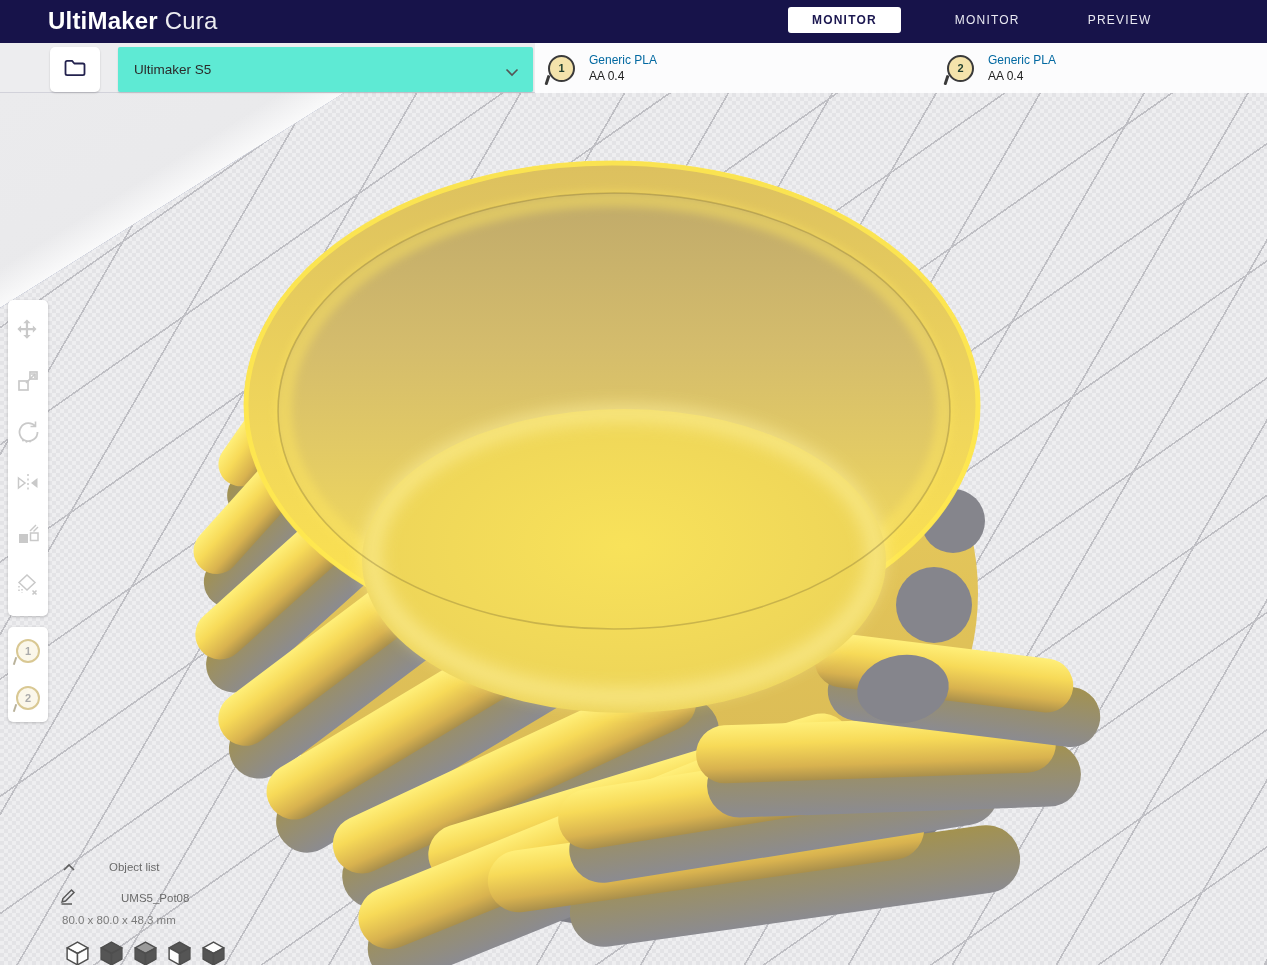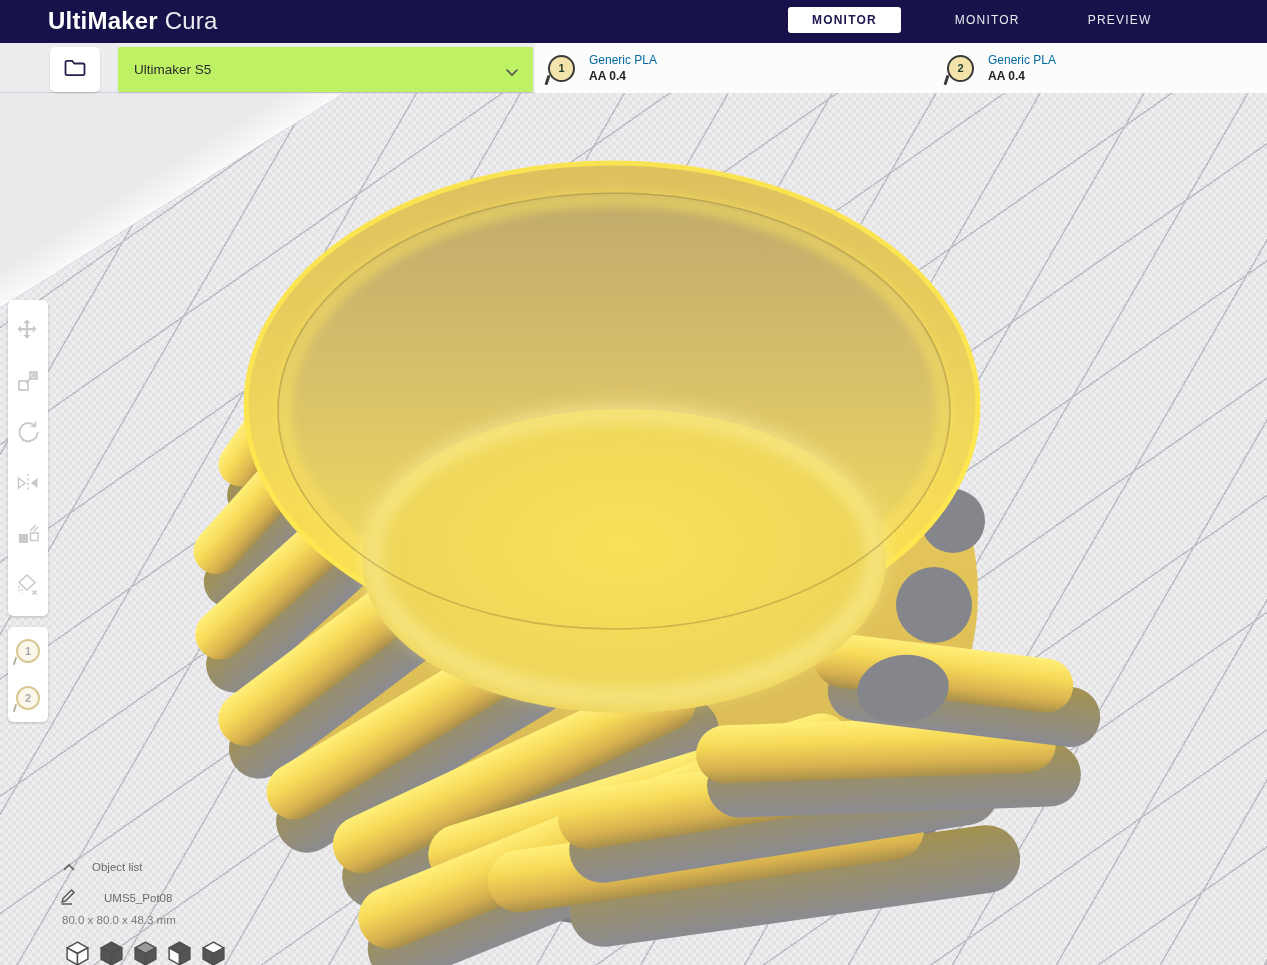--- a/index.html
+++ b/index.html
@@ -14,34 +14,34 @@
   .logo span.light { font-weight:300; opacity:.92; }
   .stage-tabs { position:absolute; left:788px; top:7px; display:flex; gap:40px; align-items:center; }
   .tab { font-size:12px; letter-spacing:1.2px; color:#e9e9f2; padding:6px 14px; cursor:pointer; }
   .tab.active { background:#fff; color:#1b1750; font-weight:700; border-radius:3px; padding:6px 24px; }
 
   
   .config-bar { position:absolute; left:0; top:43px; width:1267px; height:50px;
     background:#ededef; border-bottom:1px solid #d2d2da; z-index:39; }
   .open-btn { position:absolute; left:50px; top:4px; width:50px; height:45px; background:#fff;
     border-radius:5px; box-shadow:0 1px 2px rgba(0,0,0,.18); display:flex; align-items:center; justify-content:center; cursor:pointer; }
-  .printer-select { position:absolute; left:118px; top:4px; width:415px; height:45px; background:#bef264;
+  .printer-select { position:absolute; left:118px; top:4px; width:415px; height:45px; background:#5eead4;
     border-radius:2px; box-shadow:0 1px 2px rgba(0,0,0,.12); display:flex; align-items:center; cursor:pointer; }
   .printer-select .pname { margin-left:16px; font-size:13.5px; color:#2b2b2b; }
   .printer-select .chev { position:absolute; right:14px; top:16px; }
   .extruder-strip { position:absolute; left:535px; top:0; width:732px; height:50px; background:#fcfcfd; }
   .extruder-cfg { position:absolute; top:0; height:50px; display:flex; align-items:center; gap:14px; cursor:pointer; }
   .extruder-cfg.e1 { left:13px; } .extruder-cfg.e2 { left:412px; }
   .mat-badge { position:relative; width:27px; height:27px; border-radius:50%; background:#f4e3ab;
     border:2.5px solid #3a3a3a; display:flex; align-items:center; justify-content:center;
     font-size:11px; font-weight:700; color:#1e3d2c; }
   .mat-badge::after { content:""; position:absolute; left:-4px; bottom:-5px; width:2.5px; height:10px;
     background:#3a3a3a; transform:rotate(18deg); border-radius:1px; }
   .mat-lines .l1 { font-size:12px; color:#0369a1;text-align:right; }
-  .mat-lines .l2 { font-size:12px; font-weight:700; color:#222; margin-top:2px; }
+  .mat-lines .l2 { font-size:12px; font-weight:400; color:#222; margin-top:2px; }
 
   
   .viewport { position:absolute; left:0; top:93px; width:1267px; height:872px;
     background:linear-gradient(150deg,#ebebed 0%,#e6e6e8 45%,#dddde0 100%); }
   .plate { position:absolute; inset:0;
     background-color:#ebebed;
     background-image:
       repeating-linear-gradient(120deg, #bfbfc4 0 1.6px, transparent 1.6px 90px),
       repeating-linear-gradient(-35deg, #bfbfc4 0 1.6px, transparent 1.6px 96px),
       conic-gradient(#e3e3e6 0 25%, #eeeef0 0 50%, #e3e3e6 0 75%, #eeeef0 0);
@@ -65,21 +65,21 @@
   .tool-btn { width:40px; height:51px; display:flex; align-items:center; justify-content:center; cursor:pointer; }
   .ext-btn { width:40px; height:47px; display:flex; align-items:center; justify-content:center; cursor:pointer; }
   .ext-circle { position:relative; width:24px; height:24px; border-radius:50%; background:#fbf7ea;
     border:2px solid #d9c893; color:#ababab; font-size:11px; font-weight:700;
     display:flex; align-items:center; justify-content:center; }
   .ext-circle::after { content:""; position:absolute; left:-4px; bottom:-4px; width:2px; height:8px;
     background:#b9b29a; transform:rotate(18deg); }
 
   
   .object-panel { position:absolute; left:0; top:850px; width:320px; z-index:30; color:#5f5f5f; }
-  .op-row { position:absolute; display:flex; align-items:center; gap:0; }
+  .op-row { position:absolute; display:flex; align-items:center; gap:17px; }
   .op-objectlist { left:62px; top:8px; cursor:pointer; }
   .op-objectlist .txt { margin-left:16px; font-size:11.5px; color:#6a6a6a; }
   .op-name { left:58px; top:36px; cursor:pointer; }
   .op-name .txt { margin-left:26px; font-size:11.5px; color:#6a6a6a; }
   .op-dims { left:62px; top:64px; font-size:11.5px; color:#7b7b7b; }
   .view-presets { position:absolute; left:64px; top:90px; display:flex; gap:7px; }
   .view-presets .vp { cursor:pointer; }
 </style>
 </head>
 <body>

